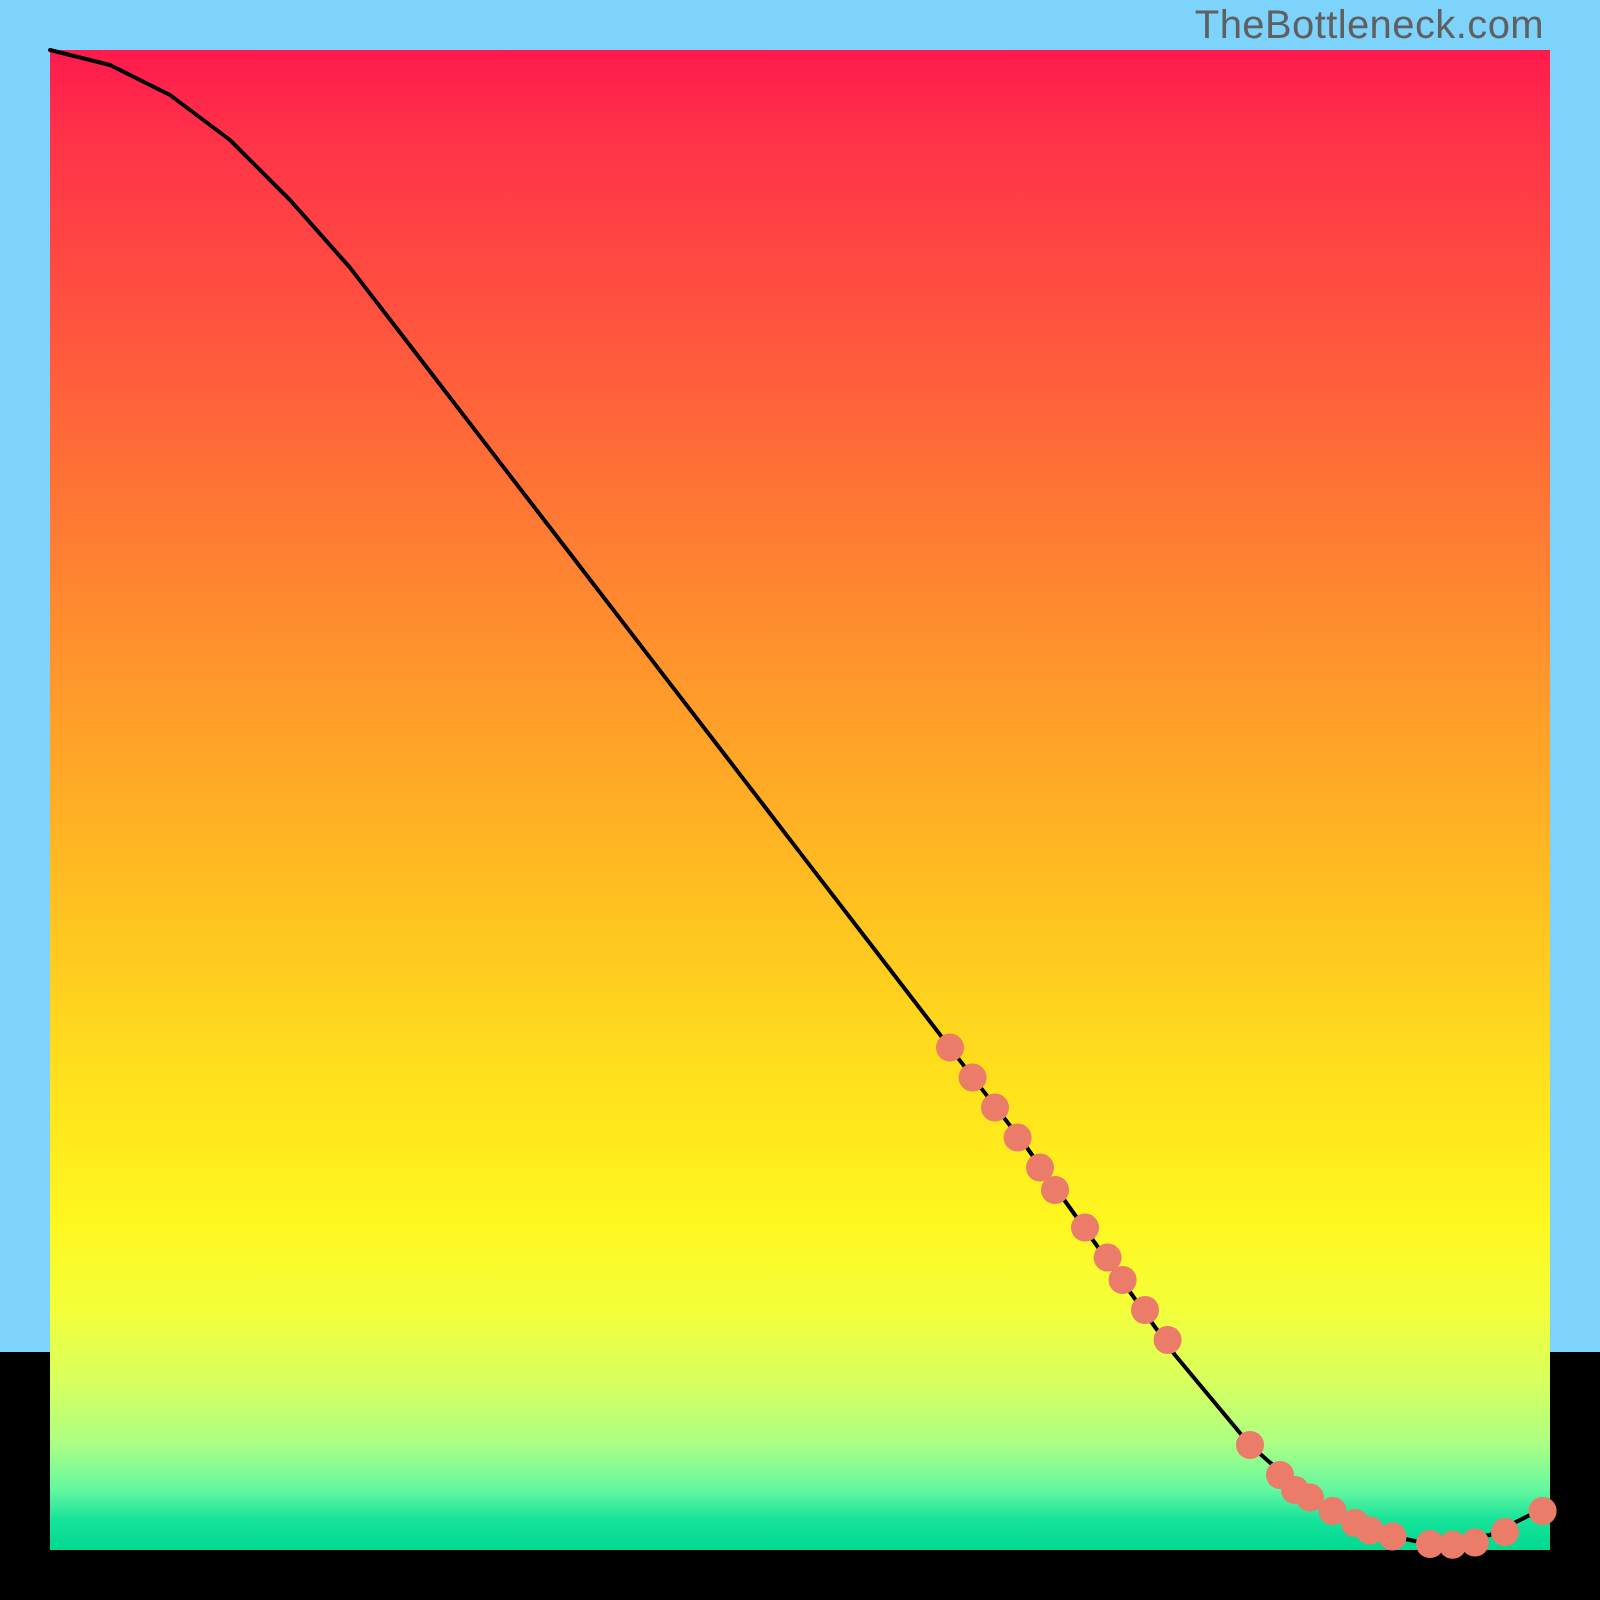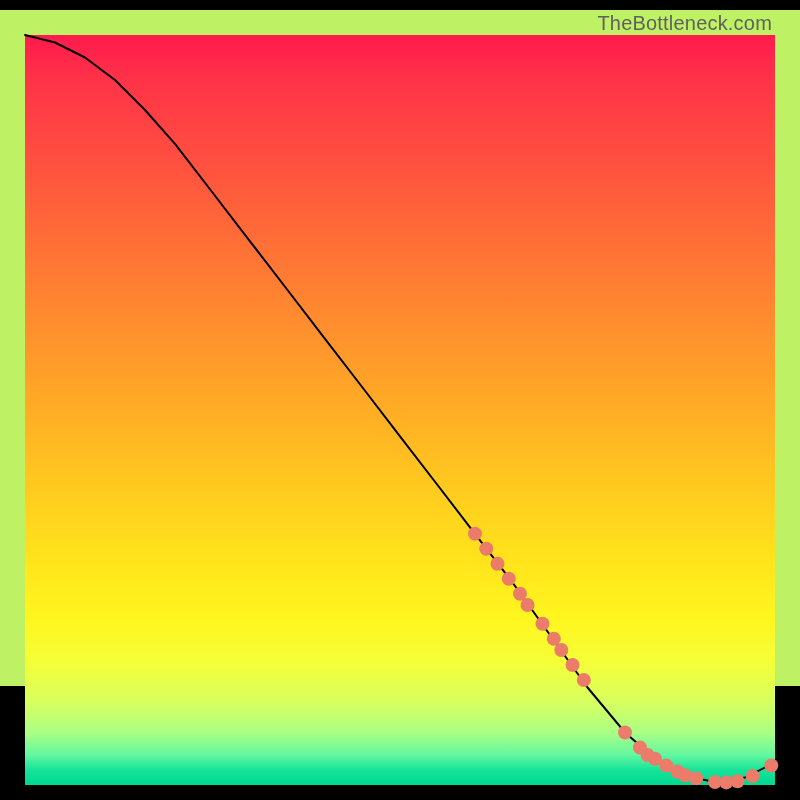--- a/index.html
+++ b/index.html
@@ -8,22 +8,21 @@
     width: 800px;
     height: 800px;
     background: #000;
     overflow: hidden;
     font-family: Arial, Helvetica, sans-serif;
   }
   .frame {
     position: relative;
     width: 800px;
     height: 676px;
-    background: #bef264;
-    margin-top: 10px;
+    background: #7dd3fc;
   }
   .plot-area {
     position: absolute;
     left: 25px;
     top: 25px;
     width: 750px;
     height: 750px;
     
     background: linear-gradient(
       to bottom,

